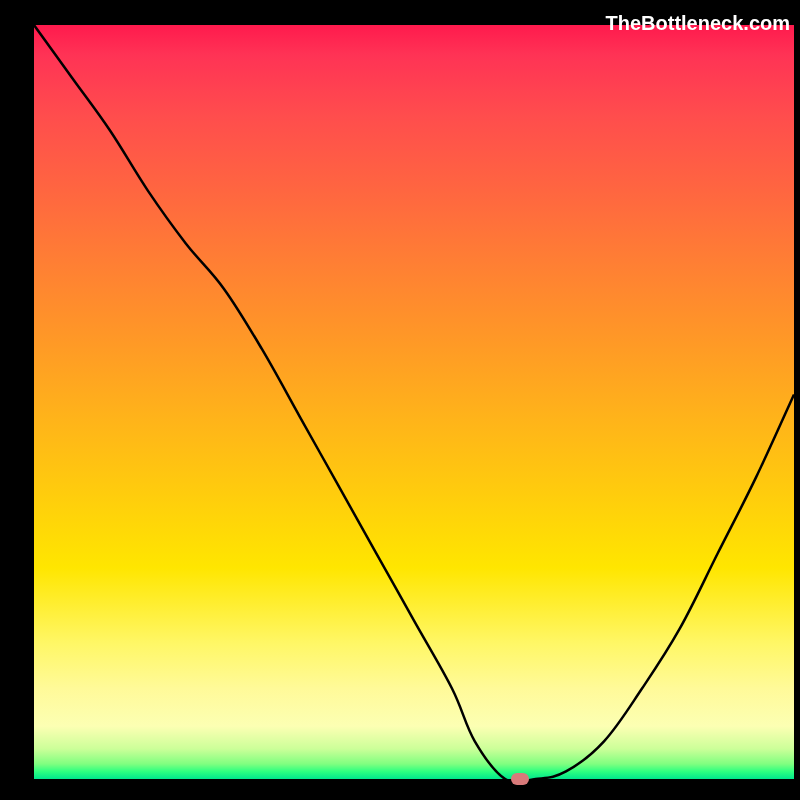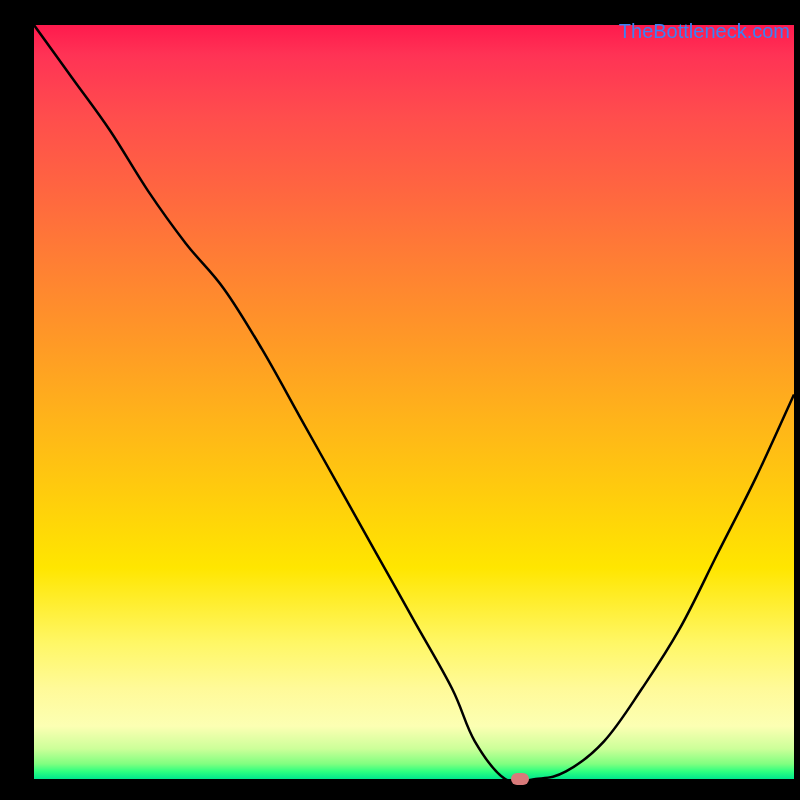--- a/index.html
+++ b/index.html
@@ -6,25 +6,25 @@
     margin: 0;
     padding: 0;
     width: 800px;
     height: 800px;
     background: #000;
     position: relative;
     font-family: Arial, sans-serif;
   }
   .watermark {
     position: absolute;
-    top: 20px;
+    top: 12px;
     right: 10px;
-    color: #3b82f6;
+    color: #ffffff;
     font-size: 20px;
-    font-weight: normal;
+    font-weight: bold;
     z-index: 10;
   }
   .chart-container {
     position: absolute;
     left: 34px;
     top: 25px;
     width: 760px;
     height: 754px;
     background: linear-gradient(to bottom,
       #ff1a4d 0%,

